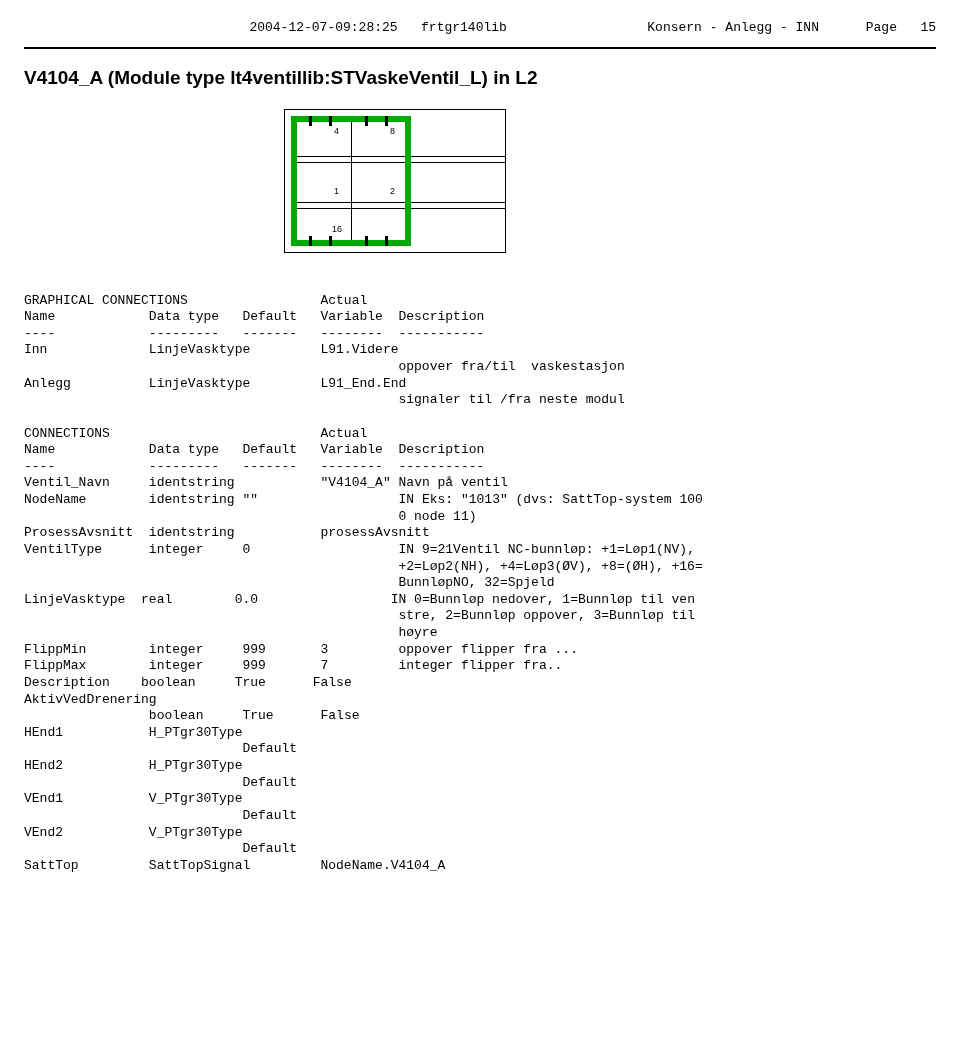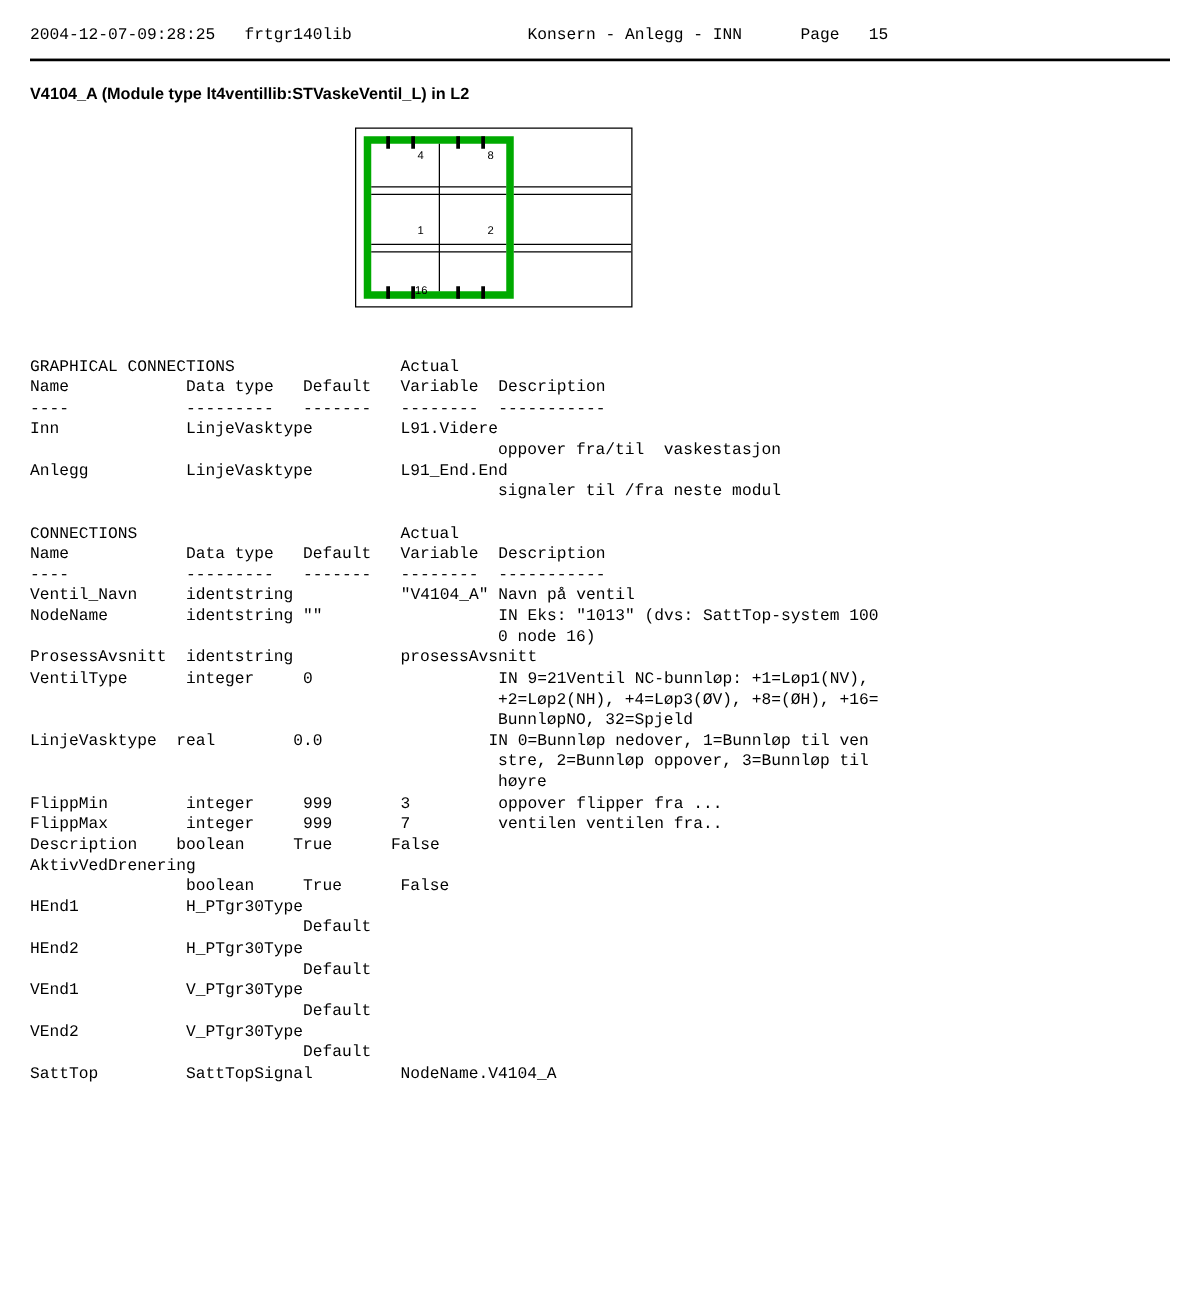--- a/index.html
+++ b/index.html
@@ -6,32 +6,33 @@
     font-family: "Courier New", monospace;
     font-size: 13px;
     color: #000;
     background: #fff;
     margin: 0;
     padding: 20px 24px;
     width: 912px;
   }
   .header-line {
     white-space: pre;
+    text-align: right;
   }
   hr.sep {
     margin: 12px 0;
     border: none;
     border-top: 1px solid #000;
     height: 0.5px;
     background-color: #000;
   }
   .title {
     font-family: Arial, Helvetica, sans-serif;
     font-weight: bold;
-    font-size: 13px;
+    font-size: 19px;
     margin: 18px 0 20px 0;
   }
   .diagram-wrap {
     margin: 10px 0 40px 260px;
   }
   .diagram {
     width: 220px;
     height: 142px;
     border: 1px solid #000;
     position: relative;
@@ -121,47 +122,47 @@
 
     <div class="tick-bot" style="left:24px;"></div>
     <div class="tick-bot" style="left:44px;"></div>
     <div class="tick-bot" style="left:80px;"></div>
     <div class="tick-bot" style="left:100px;"></div>
 
     <div class="num" style="left:49px; top:16px;">4</div>
     <div class="num" style="left:105px; top:16px;">8</div>
     <div class="num" style="left:49px; top:76px;">1</div>
     <div class="num" style="left:105px; top:76px;">2</div>
-    <div class="num" style="left:47px; top:124px;">16</div>
+    <div class="num" style="left:47px; top:114px;">16</div>
   </div>
 </div>
 
 <pre class="body"><span>GRAPHICAL CONNECTIONS</span>                 <span>Actual</span>
 <span>Name</span>            <span>Data type</span>   <span>Default</span>   <span>Variable</span>  <span>Description</span>
 <span>----</span>            <span>---------</span>   <span>-------</span>   <span>--------</span>  <span>-----------</span>
 <span>Inn</span>             <span>LinjeVasktype</span>         <span>L91.Videre</span>
                                                 <span>oppover fra/til  vaskestasjon</span>
 <span>Anlegg</span>          <span>LinjeVasktype</span>         <span>L91_End.End</span>
                                                 <span>signaler til /fra neste modul</span>
 
 <span>CONNECTIONS</span>                           <span>Actual</span>
 <span>Name</span>            <span>Data type</span>   <span>Default</span>   <span>Variable</span>  <span>Description</span>
 <span>----</span>            <span>---------</span>   <span>-------</span>   <span>--------</span>  <span>-----------</span>
 <span>Ventil_Navn</span>     <span>identstring</span>           <span>"V4104_A"</span> <span>Navn på ventil</span>
 <span>NodeName</span>        <span>identstring</span> <span>""</span>                  <span>IN Eks: "1013" (dvs: SattTop-system 100</span>
-                                                <span>0 node 16)</span>
+                                                <span>0 node 11)</span>
 <span>ProsessAvsnitt</span>  <span>identstring</span>           <span>prosessAvsnitt</span>
 <span>VentilType</span>      <span>integer</span>     <span>0</span>                   <span>IN 9=21Ventil NC-bunnløp: +1=Løp1(NV),</span>
                                                 <span>+2=Løp2(NH), +4=Løp3(ØV), +8=(ØH), +16=</span>
                                                 <span>BunnløpNO, 32=Spjeld</span>
 <span>LinjeVasktype</span>  <span>real</span>        <span>0.0</span>                 <span>IN 0=Bunnløp nedover, 1=Bunnløp til ven</span>
                                                 <span>stre, 2=Bunnløp oppover, 3=Bunnløp til</span>
                                                 <span>høyre</span>
 <span>FlippMin</span>        <span>integer</span>     <span>999</span>       <span>3</span>         <span>oppover flipper fra ...</span>
-<span>FlippMax</span>        <span>integer</span>     <span>999</span>       <span>7</span>         <span>ventilen ventilen fra..</span>
+<span>FlippMax</span>        <span>integer</span>     <span>999</span>       <span>7</span>         <span>integer flipper fra..</span>
 <span>Description</span>    <span>boolean</span>     <span>True</span>      <span>False</span>
 <span>AktivVedDrenering</span>
                 <span>boolean</span>     <span>True</span>      <span>False</span>
 <span>HEnd1</span>           <span>H_PTgr30Type</span>
                             <span>Default</span>
 <span>HEnd2</span>           <span>H_PTgr30Type</span>
                             <span>Default</span>
 <span>VEnd1</span>           <span>V_PTgr30Type</span>
                             <span>Default</span>
 <span>VEnd2</span>           <span>V_PTgr30Type</span>

